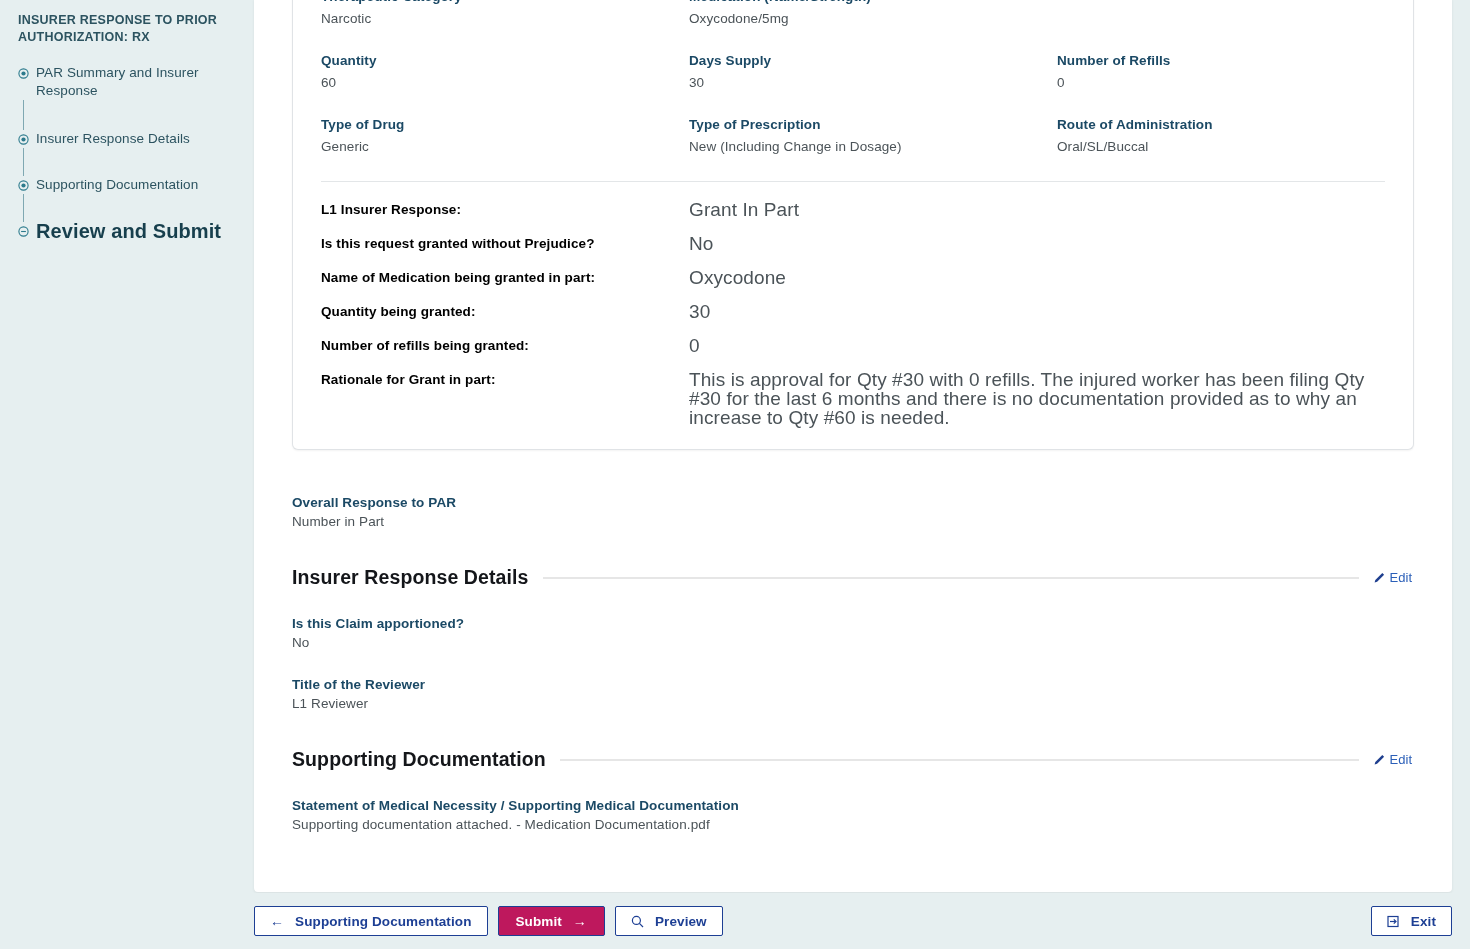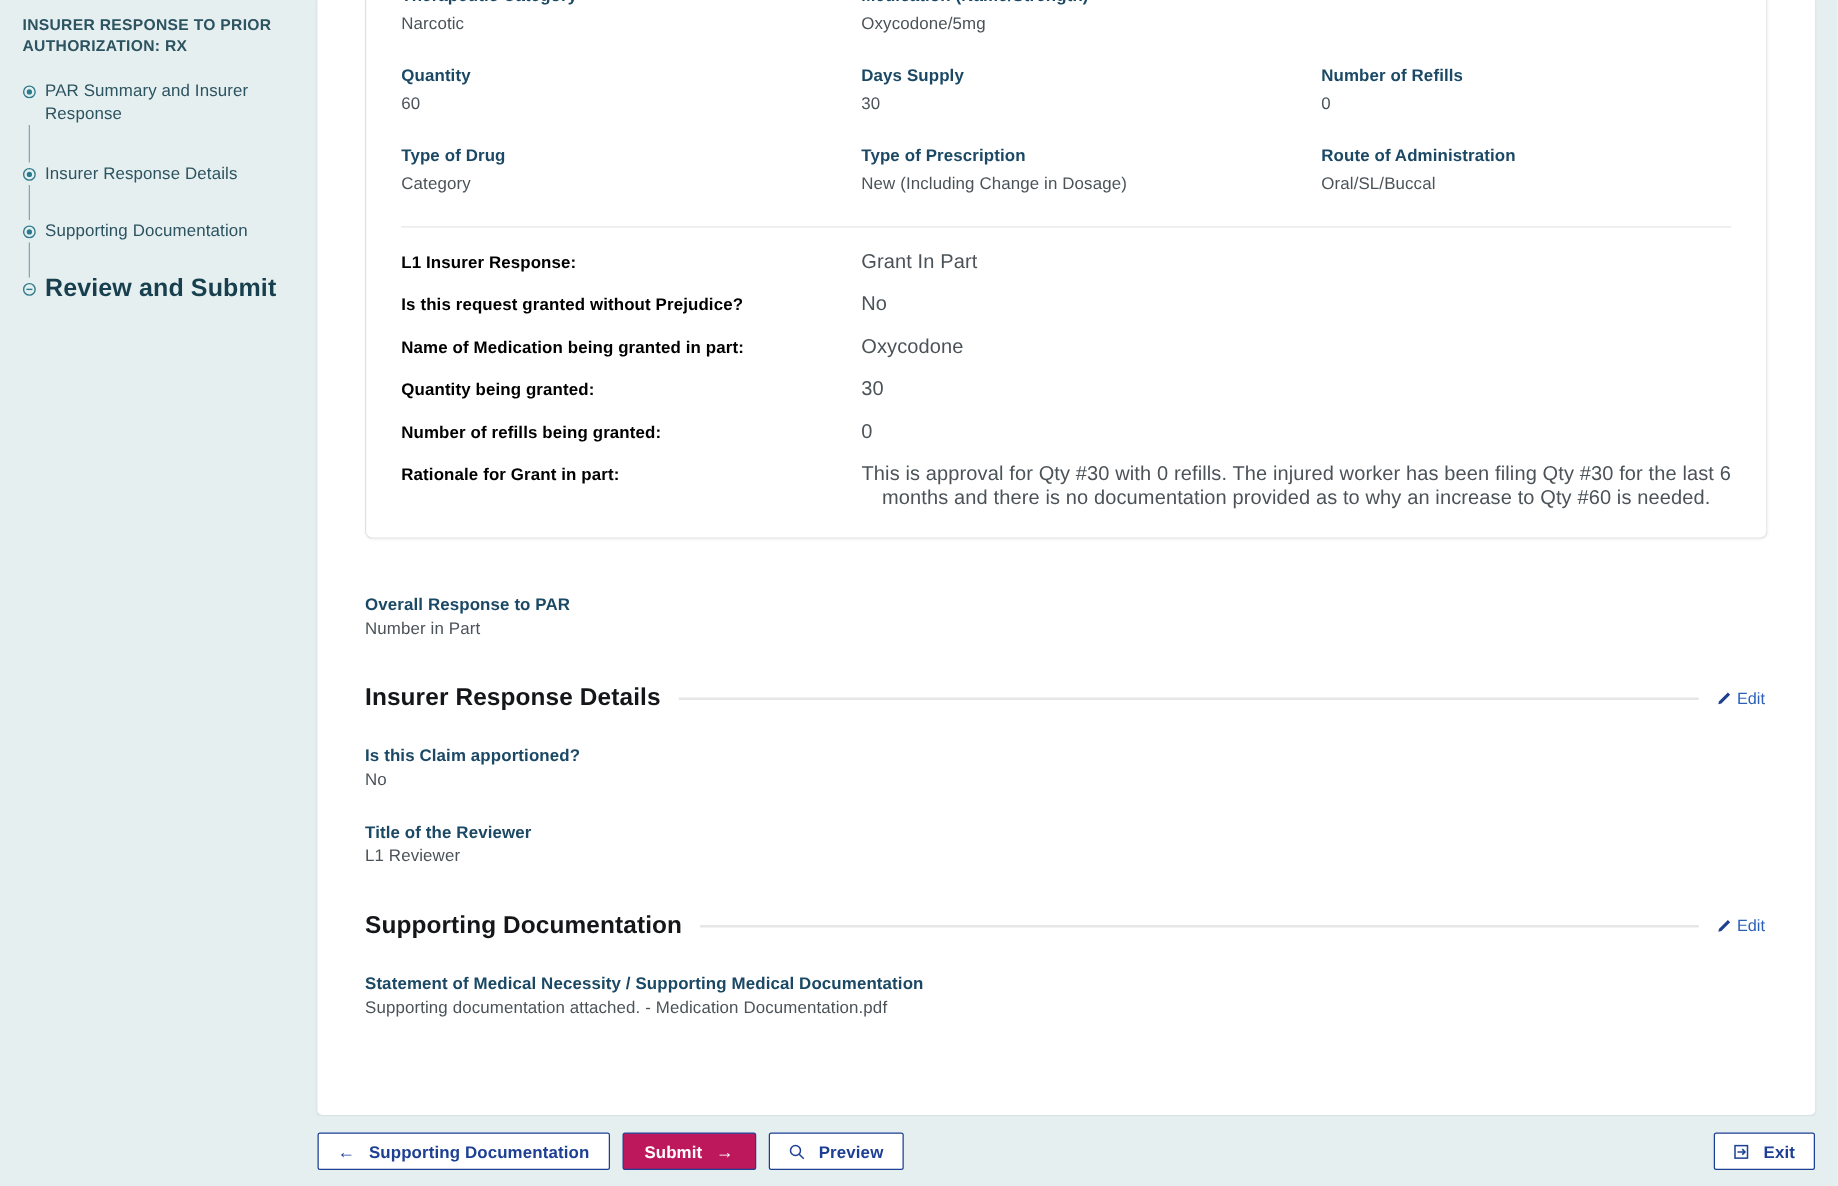--- a/index.html
+++ b/index.html
@@ -148,26 +148,25 @@
   .resp-row:last-child { margin-bottom: 0; }
   .resp-key {
     flex: 0 0 368px;
     font-size: 13.5px;
     font-weight: bold;
     color: #000000;
     line-height: 20px;
     letter-spacing: 0.1px;
   }
   .resp-val {
-    font-size: 16px;
+    font-size: 19px;
     color: #4b5358;
     line-height: 20px;
     letter-spacing: 0.1px;
     max-width: 700px;
-    text-align: center;
   }
   .resp-val.multiline { line-height: 19px; }
 
   
   .overall-block { margin-top: 45px; padding-left: 0; }
   .block-label {
     font-size: 13.5px;
     font-weight: bold;
     color: #1b4965;
     letter-spacing: 0.1px;
@@ -336,21 +335,21 @@
               <div class="field-label">Days Supply</div>
               <div class="field-value">30</div>
             </div>
             <div class="field-block">
               <div class="field-label">Number of Refills</div>
               <div class="field-value">0</div>
             </div>
 
             <div class="field-block">
               <div class="field-label">Type of Drug</div>
-              <div class="field-value">Category</div>
+              <div class="field-value">Generic</div>
             </div>
             <div class="field-block">
               <div class="field-label">Type of Prescription</div>
               <div class="field-value">New (Including Change in Dosage)</div>
             </div>
             <div class="field-block">
               <div class="field-label">Route of Administration</div>
               <div class="field-value">Oral/SL/Buccal</div>
             </div>
 

